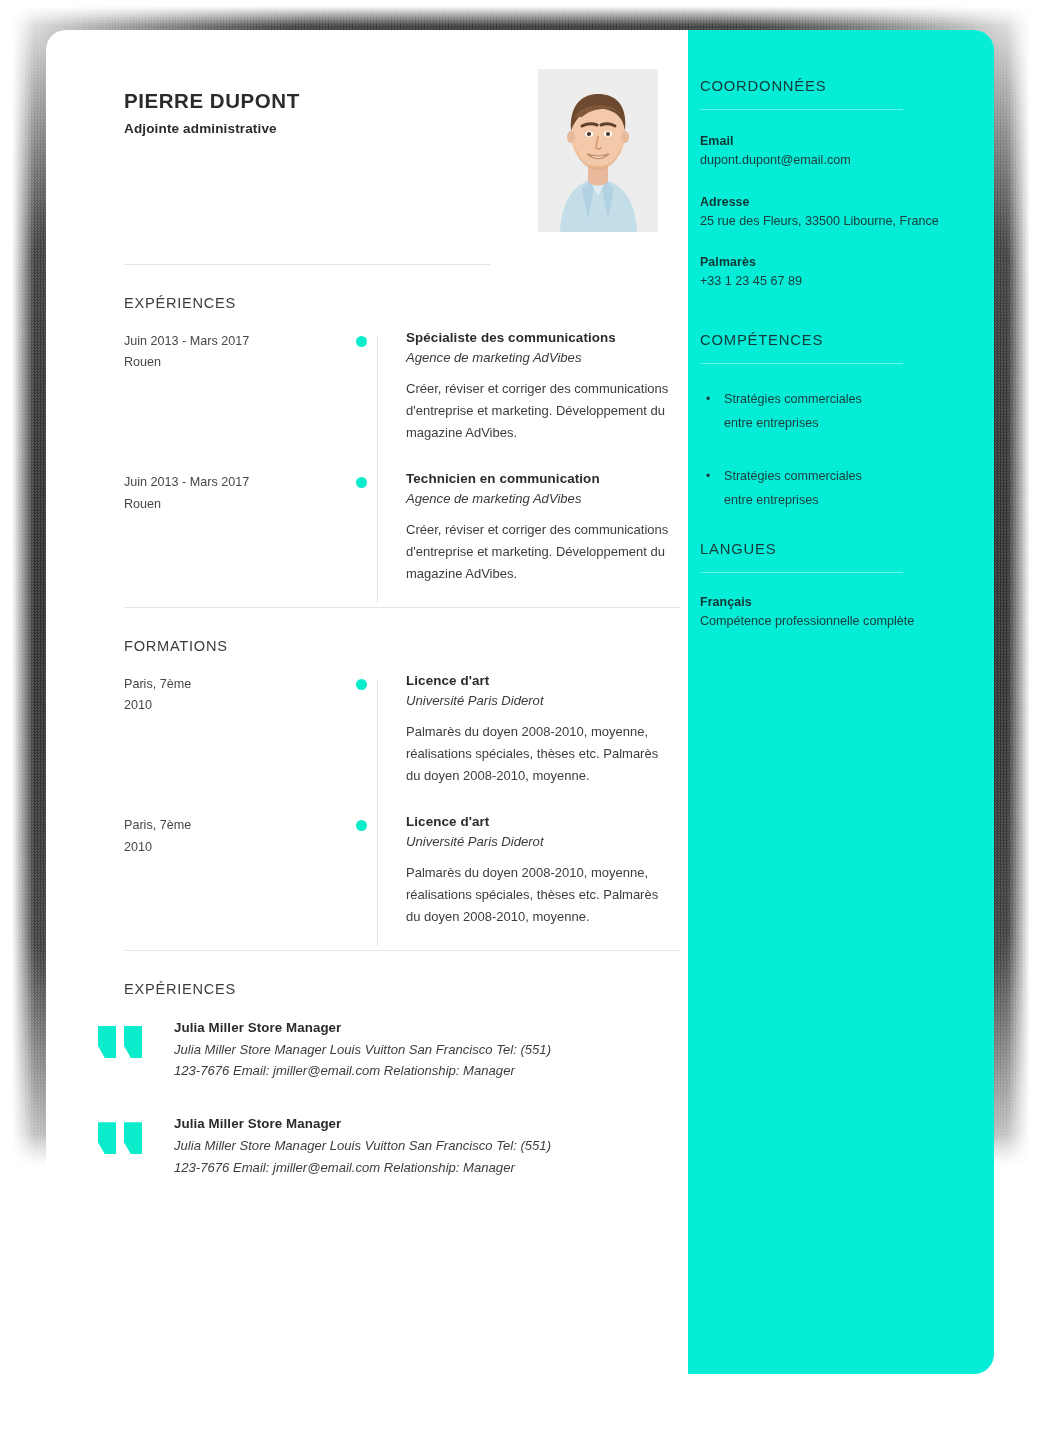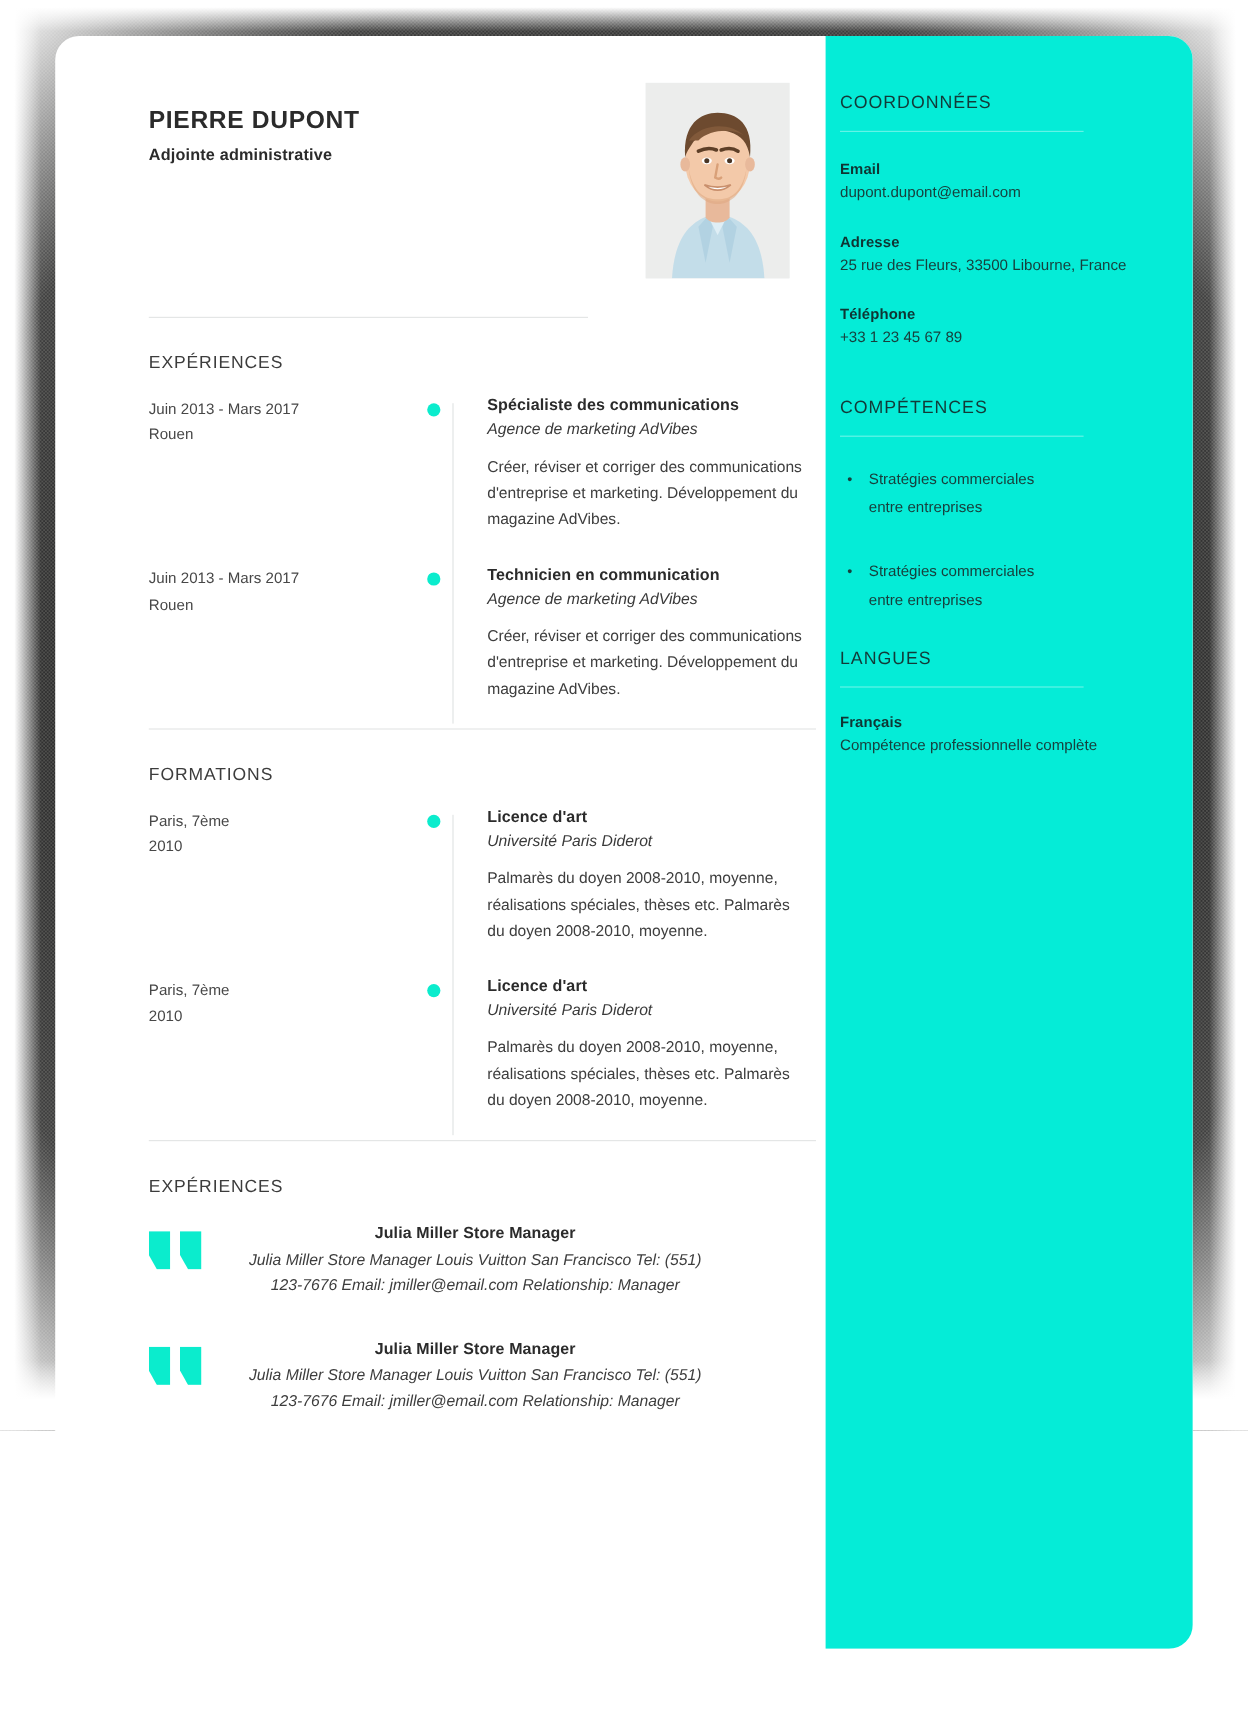--- a/index.html
+++ b/index.html
@@ -176,21 +176,21 @@
 
   .hr-sec {
     height: 1px;
     background: #e4e6e6;
     width: 556px;
     margin-left: 78px;
     margin-top: 4px;
   }
 
   
-  .ref-list { margin-top: 23px; padding-left: 78px; text-align: center; }
+  .ref-list { margin-top: 23px; padding-left: 52px; }
   .ref-item { display: flex; margin-bottom: 35px; }
   .ref-mark { width: 76px; flex: none; padding-top: 6px; }
   .qmark { display: flex; gap: 8px; }
   .qmark span {
     display: block;
     width: 18px;
     height: 32px;
     background: #0beccd;
     clip-path: polygon(0 0, 100% 0, 100% 100%, 38% 100%, 0 62%);
   }
@@ -438,21 +438,21 @@
           <div class="side-label">Email</div>
           <div class="side-value">dupont.dupont@email.com</div>
         </div>
 
         <div class="side-block">
           <div class="side-label">Adresse</div>
           <div class="side-value">25 rue des Fleurs, 33500 Libourne, France</div>
         </div>
 
         <div class="side-block">
-          <div class="side-label">Téléphone</div>
+          <div class="side-label">Palmarès</div>
           <div class="side-value">+33 1 23 45 67 89</div>
         </div>
       </div>
 
       <div class="side-gap"></div>
 
       <div>
         <div class="side-title">COMPÉTENCES</div>
         <div class="side-hr"></div>
 

